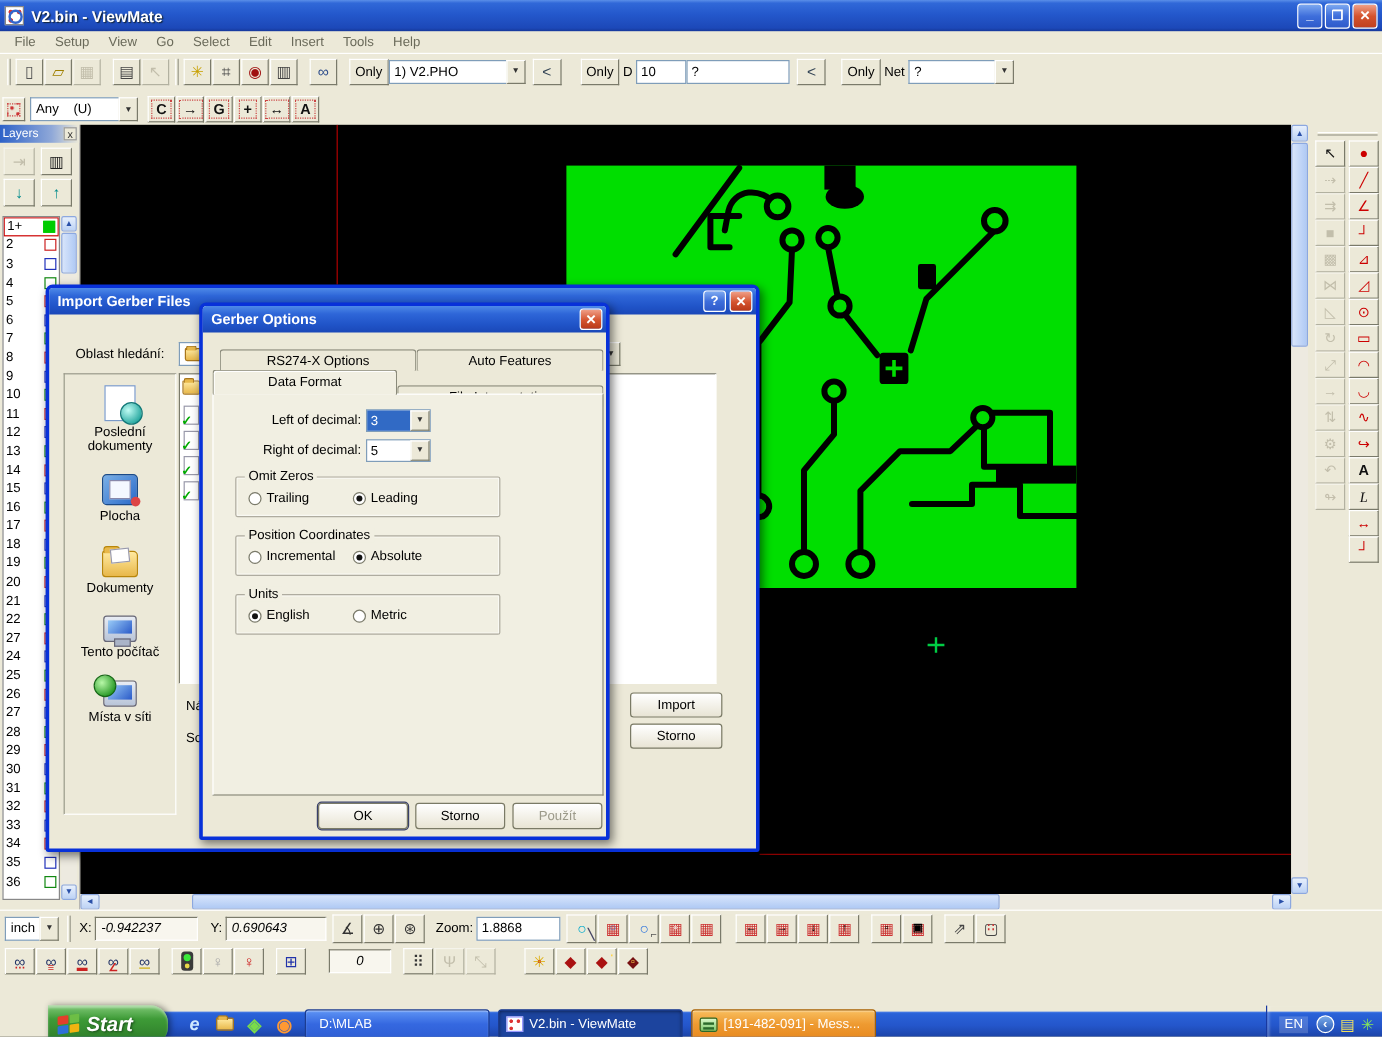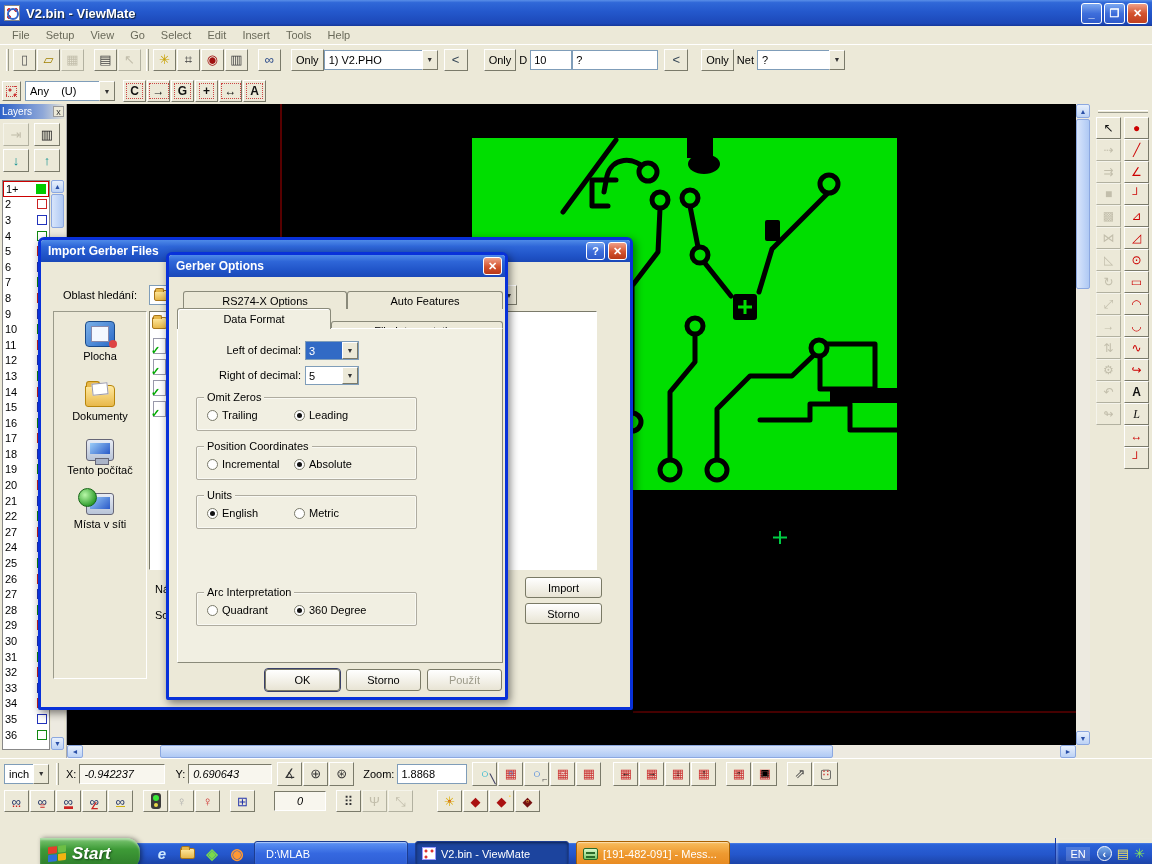--- a/index.html
+++ b/index.html
@@ -803,20 +803,24 @@
     <span class="dlg-x">✕</span>
   </div>
   <div class="inner">
     <span id="imp-lookin-label">Oblast hledání:</span>
     <div id="imp-lookin" class="combo">
       <span class="cval"><span class="pic pic-folder-sm"></span></span>
       <span class="dd"></span>
     </div>
     <div id="imp-places">
         <div class="place">
+          <span class="pic pic-recent"></span>
+          <span class="plabel">Poslední dokumenty</span>
+        </div>
+        <div class="place">
           <span class="pic pic-desktop"></span>
           <span class="plabel">Plocha</span>
         </div>
         <div class="place">
           <span class="pic pic-documents"></span>
           <span class="plabel">Dokumenty</span>
         </div>
         <div class="place">
           <span class="pic pic-computer"></span>
           <span class="plabel">Tento počítač</span>
@@ -896,33 +900,20 @@
           <span class="ropt">
             <span class="rb sel"></span>
             <span>English</span>
           </span>
           <span class="ropt">
             <span class="rb"></span>
             <span>Metric</span>
           </span>
         </div>
     </div>
-    <div class="group" style="top:315px;z-index:4">
-      <span class="gtitle">Arc Interpretation</span>
-        <div class="gopts">
-          <span class="ropt">
-            <span class="rb"></span>
-            <span>Quadrant</span>
-          </span>
-          <span class="ropt">
-            <span class="rb sel"></span>
-            <span>360 Degree</span>
-          </span>
-        </div>
-    </div>
 
     <span class="dbtn default" style="left:96px;top:392px">OK</span>
     <span class="dbtn" style="left:177px;top:392px">Storno</span>
     <span class="dbtn dis" style="left:258px;top:392px">Použít</span>
   </div>
 </div>
 
 <div id="taskbar">
   <div id="start-btn">
     <span class="winflag">

